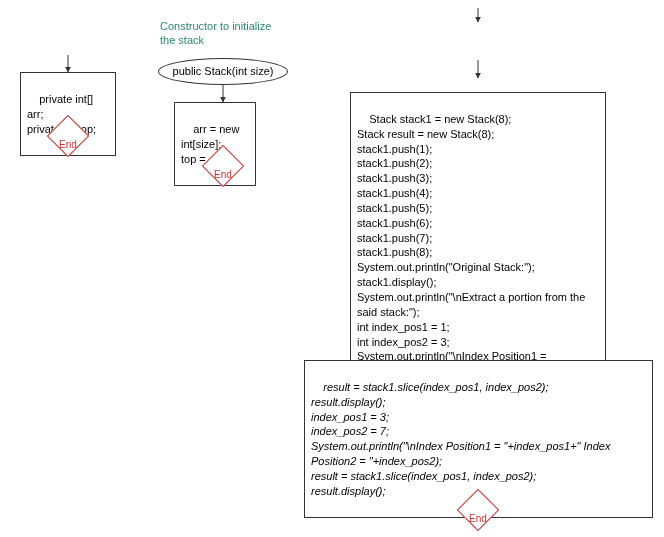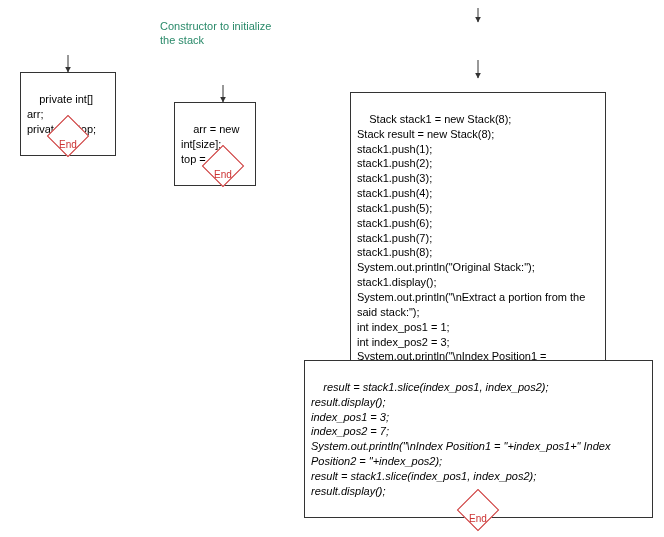--- a/index.html
+++ b/index.html
@@ -106,20 +106,23 @@
     <span>private int[] arr;
 private int top;</span>
   </div>
   <div class="end-dia" style="left:53px; top:121px;">
     <div class="shape"></div>
     <div class="lbl">End</div>
   </div>
 
   <div class="comment" style="left:160px; top:20px; width:120px;">Constructor to
 initialize the stack</div>
+  <div class="node ellipse" style="left:158px; top:58px; width:130px; height:27px;">
+    <span>public Stack(int size)</span>
+  </div>
   <div class="node rect" style="left:174px; top:102px; width:82px;">
     <span>arr = new int[size];
 top = -1;</span>
   </div>
   <div class="end-dia" style="left:208px; top:151px;">
     <div class="shape"></div>
     <div class="lbl">End</div>
   </div>
 
   <div class="node rect" style="left:350px; top:92px; width:256px;">

